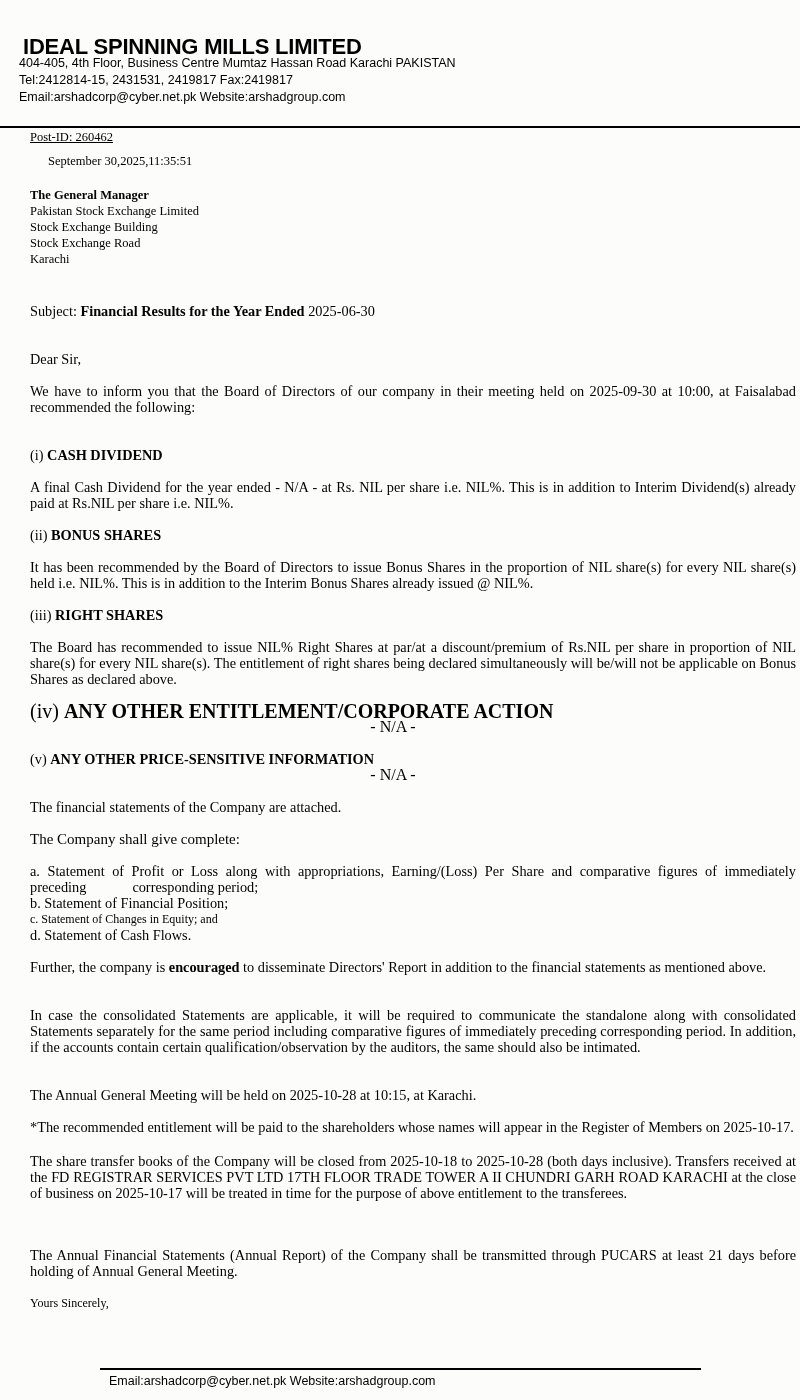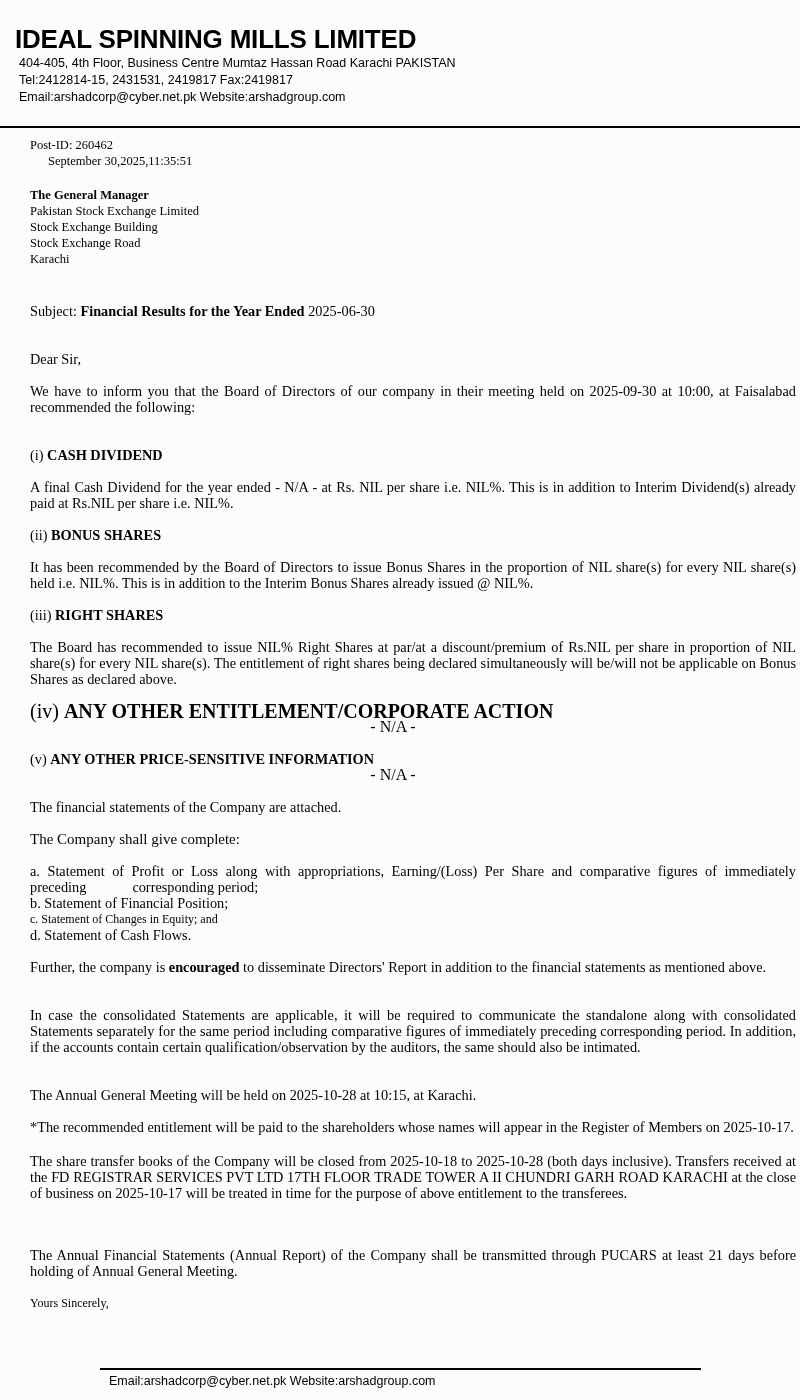--- a/index.html
+++ b/index.html
@@ -19,24 +19,24 @@
       left: 0;
       top: 0;
       width: 800px;
     }
     .company-name {
       position: absolute;
       left: 15px;
       top: 22px;
       font-family: "Liberation Sans", sans-serif;
       font-weight: bold;
-      font-size: 26px;
+      font-size: 22px;
       letter-spacing: -0.2px;
       white-space: nowrap;
-      margin: 0;
+      margin: 8px;
       line-height: 34px;
     }
     .lh-line {
       position: absolute;
       left: 19px;
       font-family: "Liberation Sans", sans-serif;
       font-size: 12.5px;
       line-height: 16px;
       white-space: nowrap;
     }
@@ -100,21 +100,21 @@
 <body>
 
 <div class="letterhead">
   <h1 class="company-name">IDEAL SPINNING MILLS LIMITED</h1>
   <div class="lh-line lh-address">404-405, 4th Floor, Business Centre Mumtaz Hassan Road Karachi PAKISTAN</div>
   <div class="lh-line lh-phone">Tel:2412814-15, 2431531, 2419817 Fax:2419817</div>
   <div class="lh-line lh-email">Email:arshadcorp@cyber.net.pk Website:arshadgroup.com</div>
   <div class="header-rule"></div>
 </div>
 
-<div class="abs serif small" style="top:137px;">Post-ID: 260462</div>
+<div class="abs serif small" style="top:129px;text-decoration:underline;">Post-ID: 260462</div>
 <div class="abs serif small" style="top:153px;margin-left:18px;">September 30,2025,11:35:51</div>
 
 <div class="abs serif small b" style="top:187px;">The General Manager</div>
 <div class="abs serif small" style="top:203px;">Pakistan Stock Exchange Limited</div>
 <div class="abs serif small" style="top:219px;">Stock Exchange Building</div>
 <div class="abs serif small" style="top:235px;">Stock Exchange Road</div>
 <div class="abs serif small" style="top:251px;">Karachi</div>
 
 <div class="abs serif" style="top:303px; font-size:14.3px; line-height:16px;">
   <span>Subject:</span>

